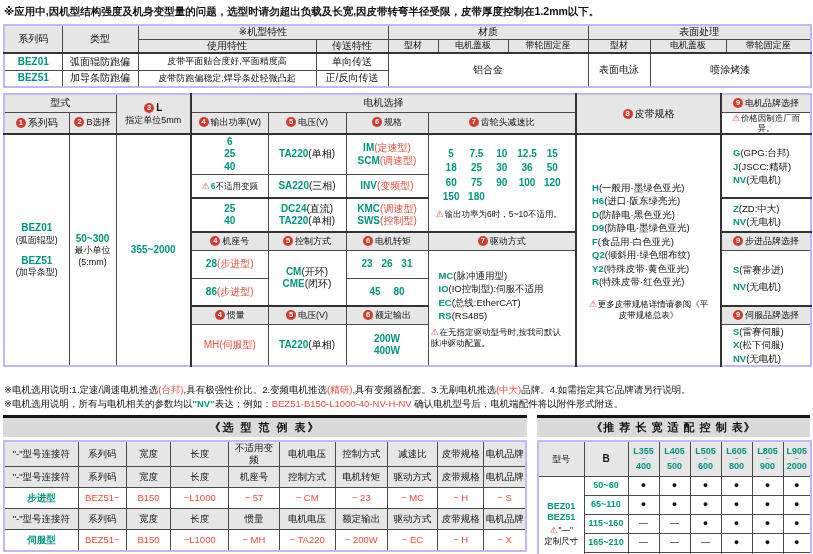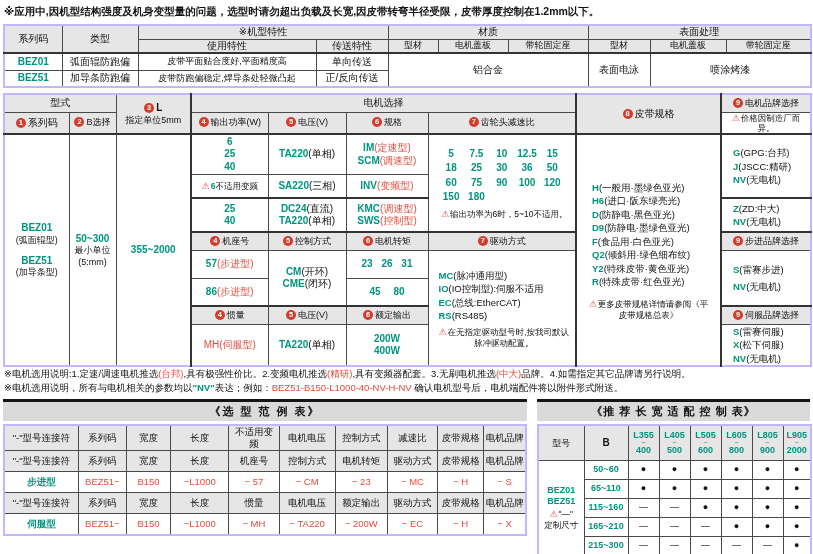--- a/index.html
+++ b/index.html
@@ -11,31 +11,31 @@
   td{border:1px solid #4a4a4a;text-align:center;vertical-align:middle;padding:0 2px;font-size:10px;line-height:1.25;overflow:hidden}
   .t1,.mt,.ext,.ft{border:2px solid #c4b5fd}
   .t1{width:807px;margin-bottom:5px}
   .mt{width:807px}
   .hdr{background:#e6e6e6}
   .g{color:#00957e;font-weight:bold}
   .r{color:#e54b3c}
   .rb{color:#e54b3c;font-weight:normal}
   .sm{font-size:9px}
   .xs{font-size:8.5px;line-height:1.2}
-  .left{text-align:center}
+  .left{text-align:left}
   .cn{display:inline-block;width:10px;height:10px;line-height:10px;border-radius:50%;background:#d43b2a;color:#fff;font-size:7.5px;font-weight:bold;text-align:center;vertical-align:1px;margin-right:2px}
   .tri{color:#e5362a;font-weight:bold;font-size:9px;margin-right:1px}
   tr.bt2>td{border-top:2px solid #333}
   .bl2{border-left:2px solid #333}
   tr.h13{height:14px} tr.h17{height:17px} tr.h18{height:18px} tr.h24{height:24px}
   tr.h28{height:28px} tr.h34{height:34px} tr.h40{height:40px} tr.h42{height:42px}
   tr.h19{height:19px} tr.h21{height:21px} tr.h36{height:35px}
   .geargrid{display:grid;grid-template-columns:repeat(5,1fr);row-gap:2px;padding:0 8px;margin-bottom:5px}
   .lnlist{text-align:left;font-size:9.5px;line-height:13.5px}
-  .notes{margin-top:0}
+  .notes{margin-top:16px}
   .note{font-size:9.5px;line-height:14px;padding-left:1px;white-space:nowrap}
   .bottom{display:flex;gap:10px;margin-top:4px}
   .bleft{width:524px}
   .bright{width:273px}
   .titlebar{background:#dadada;border-top:3px solid #141414;font-weight:bold;font-size:11px;text-align:center;letter-spacing:2px;padding:2px 0;margin-bottom:3px}
   .ext{width:524px}
   .ext td{font-size:9.5px;padding:0 1px}
   .ft{width:273px}
   .ft td{font-size:9px;padding:0 1px}
   .fitmid{display:block;font-size:7px;line-height:4px;color:#00957e}
@@ -224,34 +224,34 @@
       </td>
     </tr>
     <tr class="h18 bt2">
       <td class="hdr sm bl2"><span class="cn">4</span><span>机座号</span></td>
       <td class="hdr sm"><span class="cn">5</span><span>控制方式</span></td>
       <td class="hdr sm"><span class="cn">6</span><span>电机转矩</span></td>
       <td class="hdr sm"><span class="cn">7</span><span>驱动方式</span></td>
       <td class="hdr sm bl2"><span class="cn">9</span><span>步进品牌选择</span></td>
     </tr>
     <tr class="h28">
-      <td class="bl2"><span class="g">57</span><span class="r">(步进型)</span></td>
+      <td class="bl2"><span class="g">28</span><span class="r">(步进型)</span></td>
       <td rowspan="2">
         <div><span class="g">CM</span><span>(开环)</span></div>
         <div><span class="g">CME</span><span>(闭环)</span></div>
       </td>
       <td class="g wsp">23 26 31</td>
       <td rowspan="4">
         <div class="lnlist" style="padding-left:8px">
           <div><span class="g">MC</span><span>(脉冲通用型)</span></div>
           <div><span class="g">IO</span><span>(IO控制型):伺服不适用</span></div>
           <div><span class="g">EC</span><span>(总线:EtherCAT)</span></div>
           <div><span class="g">RS</span><span>(RS485)</span></div>
         </div>
-        <div class="xs left" style="margin-top:4px;padding:0 4px 0 8px"><span class="tri">⚠</span><span>在无指定驱动型号时,按我司默认脉冲驱动配置。</span></div>
+        <div class="xs left" style="margin-top:4px;padding:0 4px 0 0"><span class="tri">⚠</span><span>在无指定驱动型号时,按我司默认脉冲驱动配置。</span></div>
       </td>
       <td rowspan="2" class="bl2">
         <div class="lnlist" style="padding-left:9px">
           <div><span class="g">S</span><span>(雷赛步进)</span></div>
           <div style="margin-top:4px"><span class="g">NV</span><span>(无电机)</span></div>
         </div>
       </td>
     </tr>
     <tr class="h28">
       <td class="bl2"><span class="g">86</span><span class="r">(步进型)</span></td>

